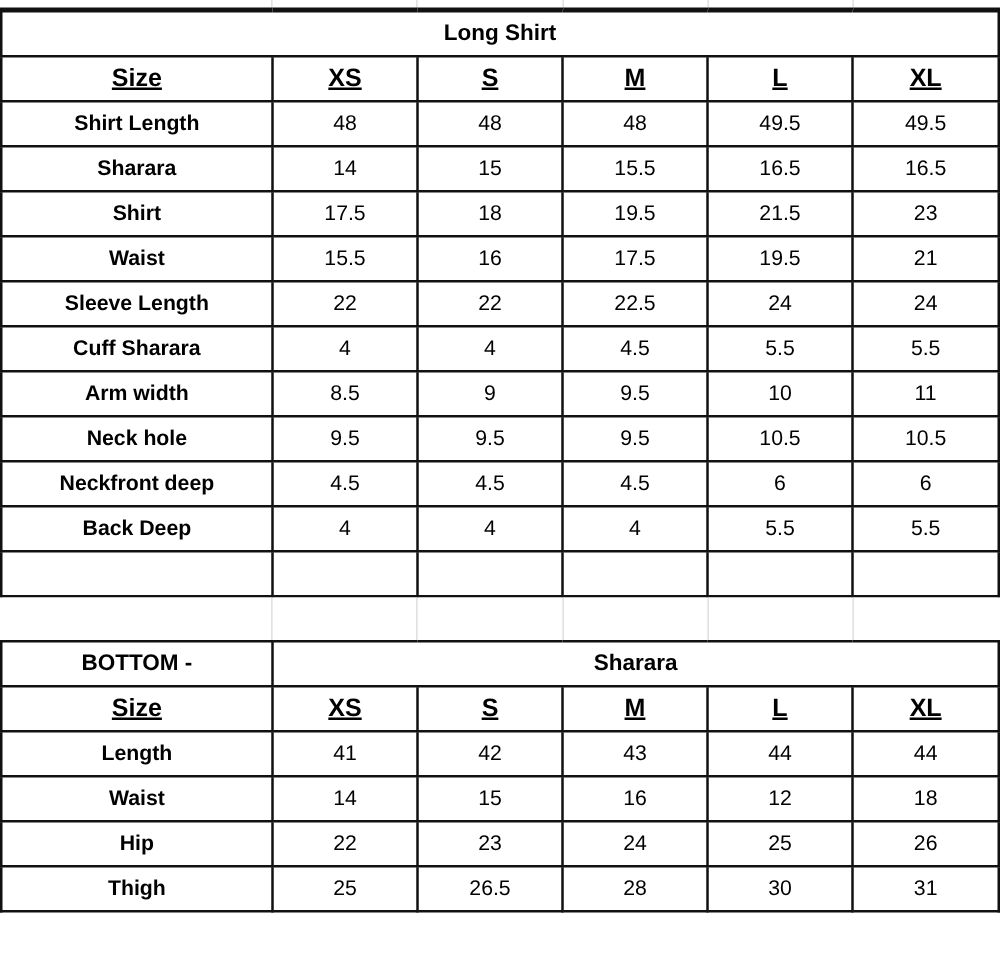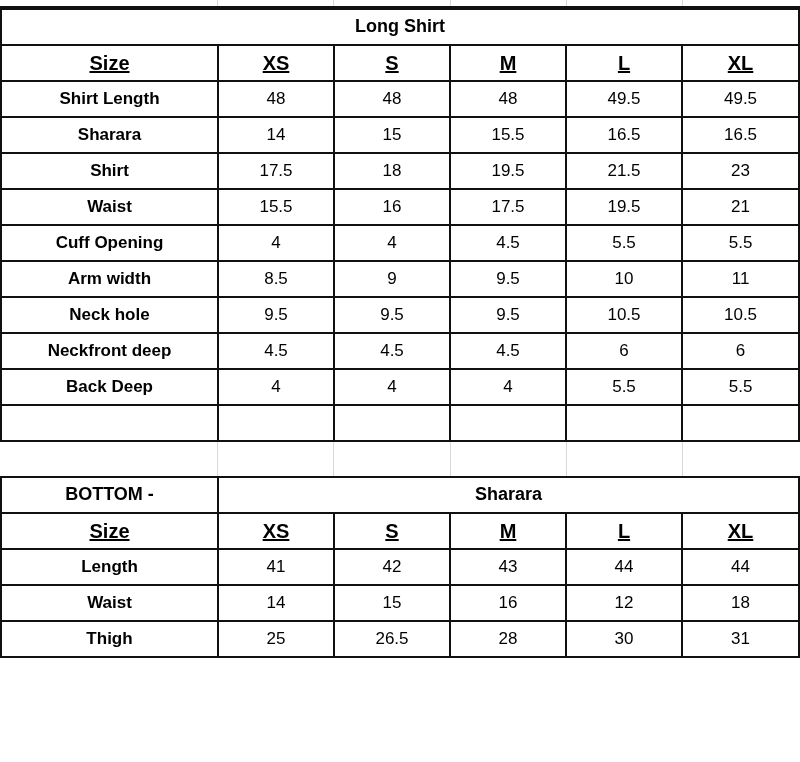--- a/index.html
+++ b/index.html
@@ -173,21 +173,29 @@
       </tr>
       <tr>
         <td class="label-cell">Waist</td>
         <td class="value-cell">15.5</td>
         <td class="value-cell">16</td>
         <td class="value-cell">17.5</td>
         <td class="value-cell">19.5</td>
         <td class="value-cell">21</td>
       </tr>
       <tr>
-        <td class="label-cell">Cuff Opening</td>
+        <td class="label-cell">Sleeve Length</td>
+        <td class="value-cell">22</td>
+        <td class="value-cell">22</td>
+        <td class="value-cell">22.5</td>
+        <td class="value-cell">24</td>
+        <td class="value-cell">24</td>
+      </tr>
+      <tr>
+        <td class="label-cell">Cuff Sharara</td>
         <td class="value-cell">4</td>
         <td class="value-cell">4</td>
         <td class="value-cell">4.5</td>
         <td class="value-cell">5.5</td>
         <td class="value-cell">5.5</td>
       </tr>
       <tr>
         <td class="label-cell">Arm width</td>
         <td class="value-cell">8.5</td>
         <td class="value-cell">9</td>
@@ -284,20 +292,28 @@
       </tr>
       <tr>
         <td class="label-cell">Waist</td>
         <td class="value-cell">14</td>
         <td class="value-cell">15</td>
         <td class="value-cell">16</td>
         <td class="value-cell">12</td>
         <td class="value-cell">18</td>
       </tr>
       <tr>
+        <td class="label-cell">Hip</td>
+        <td class="value-cell">22</td>
+        <td class="value-cell">23</td>
+        <td class="value-cell">24</td>
+        <td class="value-cell">25</td>
+        <td class="value-cell">26</td>
+      </tr>
+      <tr>
         <td class="label-cell">Thigh</td>
         <td class="value-cell">25</td>
         <td class="value-cell">26.5</td>
         <td class="value-cell">28</td>
         <td class="value-cell">30</td>
         <td class="value-cell">31</td>
       </tr>
 
     </tbody>
   </table>

